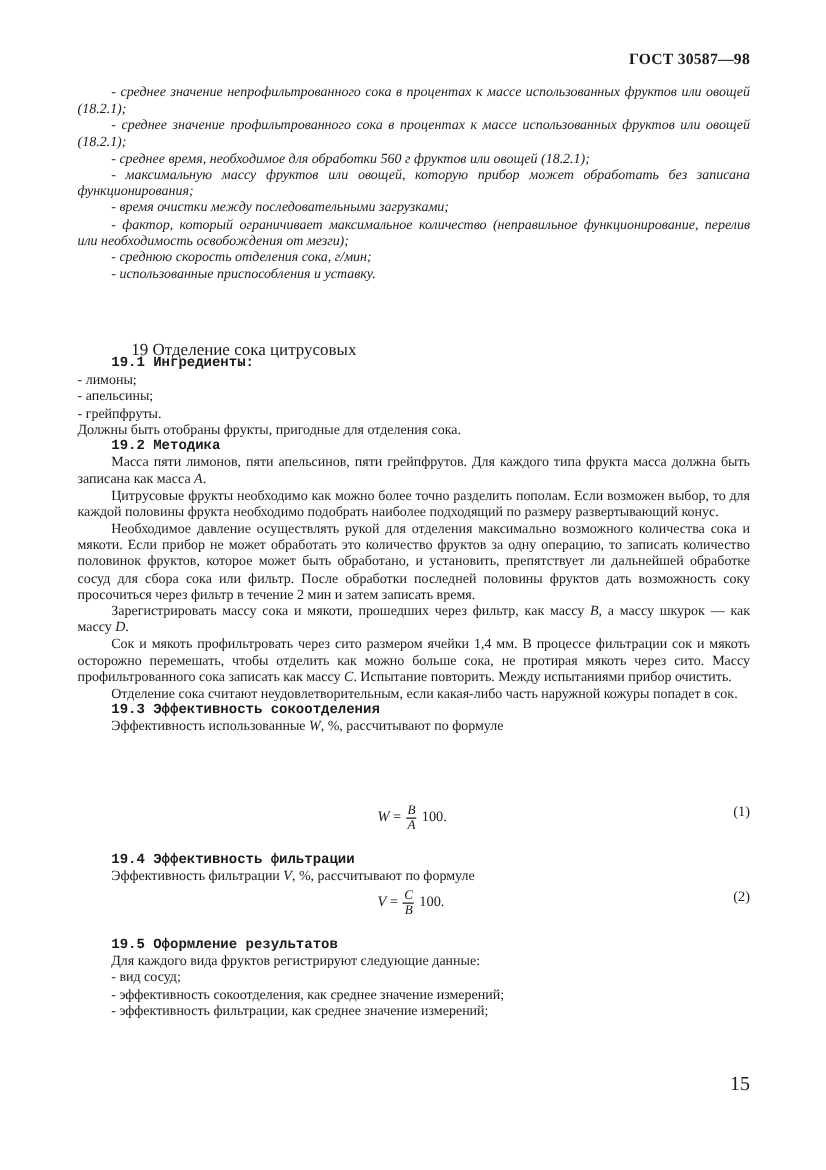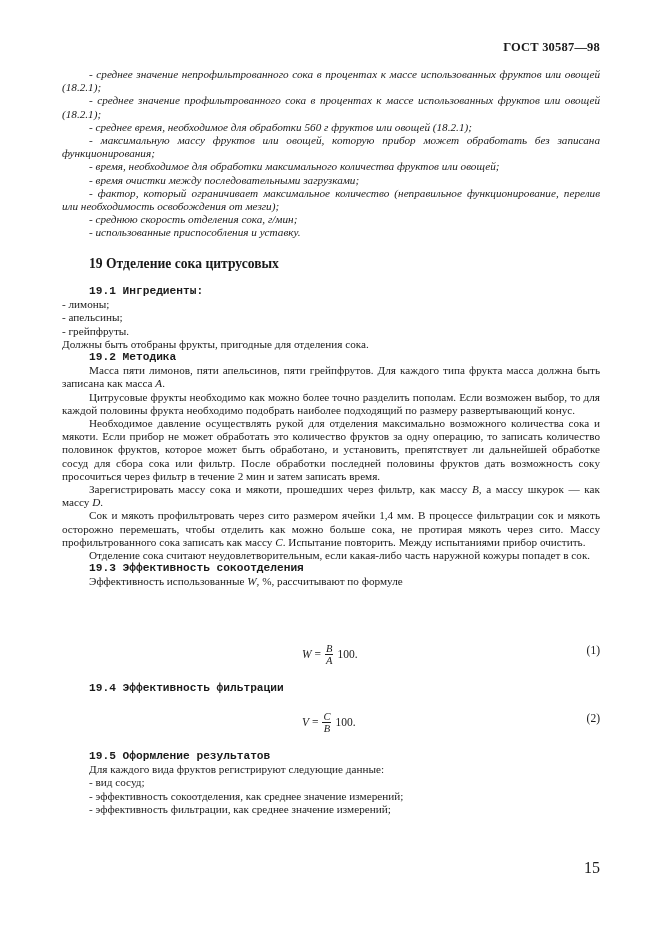--- a/index.html
+++ b/index.html
@@ -3,21 +3,21 @@
 <meta charset="utf-8">
 <style>
   html, body { margin: 0; padding: 0; background: #ffffff; }
   body { width: 661px; height: 936px; position: relative; overflow: hidden;
          font-family: "Liberation Serif", "DejaVu Serif", serif; color: #1a1a1a; }
   .page { position: absolute; left: 62px; top: 0; width: 538px; }
   .header { position: absolute; right: 61px; top: 40px; font-weight: bold; font-size: 12.5px; letter-spacing: 0.2px; }
   .p { font-size: 11.2px; line-height: 13.2px; text-align: justify; margin: 0; }
   .ind { text-indent: 27px; }
   .li { font-size: 11.2px; line-height: 13.2px; margin: 0; }
-  .h1 { font-weight: bold; font-size: 13.6px; margin: 0; position: absolute; left: 27px; }
+  .h1 { font-weight: normal; font-size: 13.6px; margin: 16px; position: absolute; left: 27px; }
   .h2i { font-weight: bold; font-size: 11.2px; line-height: 13.2px; margin: 0; padding-left: 27px; font-family: Liberation Mono, monospace; }
   .blk { position: absolute; left: 0; width: 538px; }
   .formula { position: absolute; left: 0; width: 538px; height: 34px; font-size: 11.5px; }
   .formula .expr { position: absolute; left: 240px; top: 0; display: flex; align-items: center; height: 34px; }
   .frac { display: inline-flex; flex-direction: column; align-items: center; margin: 0 4px; font-style: italic; font-size: 10.5px; line-height: 11px; }
   .frac .num { border-bottom: 1px solid #1a1a1a; padding: 0 1px; }
   .var { font-style: italic; }
   .eqno { position: absolute; right: 0; top: 7px; }
   .pagenum { position: absolute; right: 61px; top: 859px; font-size: 16px; }
   i { font-style: italic; }
@@ -27,21 +27,20 @@
 
 <div class="header">ГОСТ 30587—98</div>
 
 <div class="page">
 
   <div class="blk" style="top:68px;font-style:italic;">
     <p class="p ind">- среднее значение непрофильтрованного сока в процентах к  массе использованных фруктов или овощей (18.2.1);</p>
     <p class="p ind">- среднее значение профильтрованного сока в процентах к массе использованных фруктов или овощей (18.2.1);</p>
     <p class="p ind">- среднее время, необходимое для обработки 560 г фруктов или овощей (18.2.1);</p>
     <p class="p ind">- максимальную массу фруктов или овощей, которую прибор может обработать без записана функционирования;</p>
-    <p class="p ind">- время, необходимое для обработки максимального количества фруктов или овощей;</p>
     <p class="p ind">- время очистки между последовательными загрузками;</p>
     <p class="p ind">- фактор, который ограничивает максимальное количество (неправильное функционирование, перелив или необходимость освобождения от мезги);</p>
     <p class="p ind">- среднюю скорость отделения сока, г/мин;</p>
     <p class="p ind">- использованные приспособления и уставку.</p>
   </div>
 
   <h1 class="h1" style="top:256px;">19  Отделение сока цитрусовых</h1>
 
   <div class="blk" style="top:285px;">
     <p class="h2i">19.1  Ингредиенты:</p>
@@ -70,20 +69,21 @@
         <span class="num">B</span>
         <span class="den">A</span>
       </span>
       <span>100.</span>
     </div>
     <span class="eqno">(1)</span>
   </div>
 
   <div class="blk" style="top:682px;">
     <p class="h2i">19.4  Эффективность фильтрации</p>
+    <p class="p ind"><span>Эффективность фильтрации </span><i>V</i><span>, %, рассчитывают по формуле</span></p>
   </div>
 
   <div class="formula" style="top:705px;">
     <div class="expr">
       <span class="var">V</span>
       <span>&nbsp;=</span>
       <span class="frac">
         <span class="num">C</span>
         <span class="den">B</span>
       </span>

